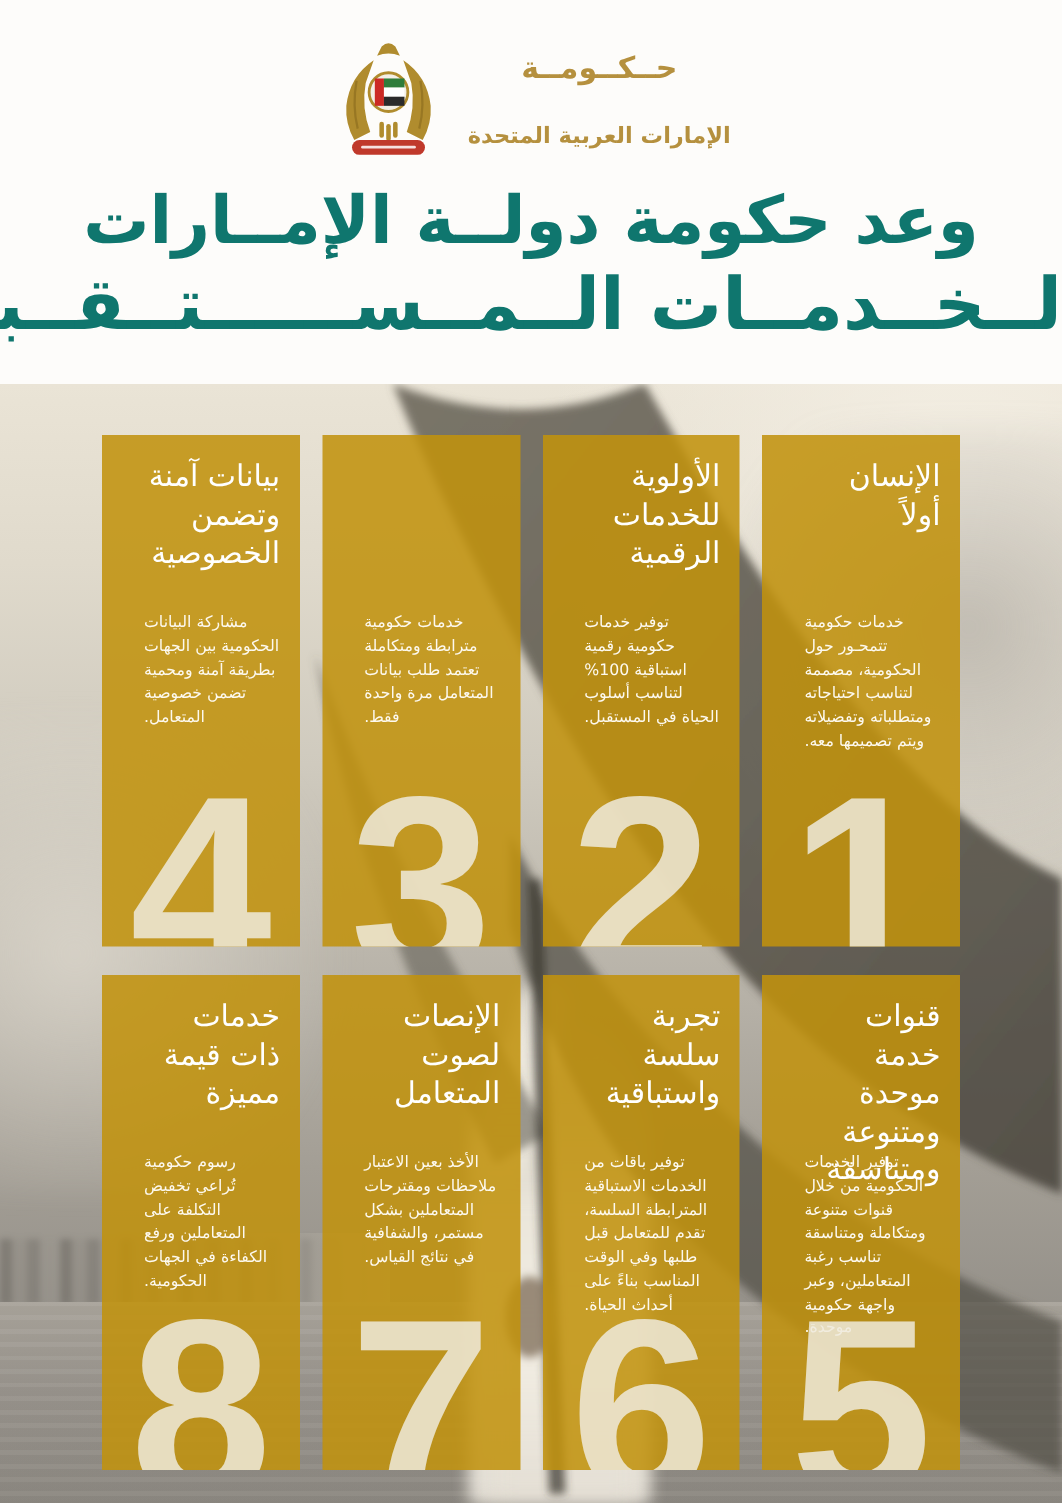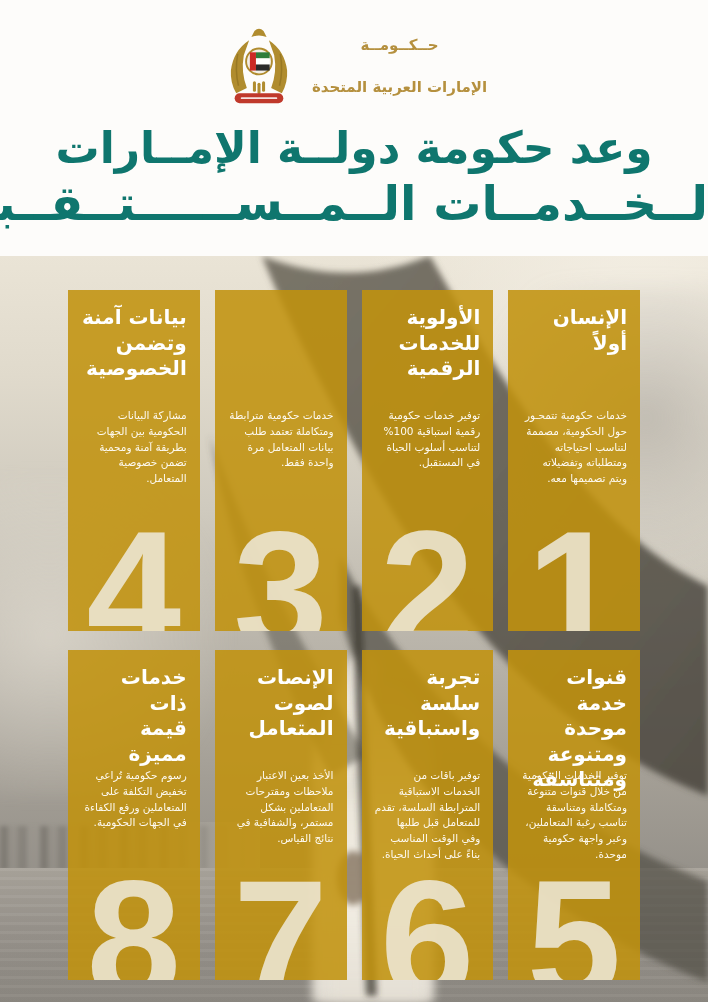--- a/index.html
+++ b/index.html
@@ -39,42 +39,42 @@
     background:#e9e4d9; border-radius:18px; transform:rotate(16deg); }
   .reflection { position:absolute; left:328px; top:614px; width:96px; bottom:0; filter:blur(8px);
     background:rgba(235,230,219,0.32); }
   .flag-svg { position:absolute; left:0; top:0; }
 
   
   .top-band { position:absolute; left:0; top:0; width:708px; height:256px; background:#fdfcfa; z-index:3; }
 
   .logo { position:absolute; left:0; right:0; top:26px; display:flex; justify-content:center; align-items:center; gap:15px; }
   .logo-text { text-align:center; color:#b5903e; }
-  .logo-text .l1 { font-size:15px; font-weight:bold; letter-spacing:2px; }
+  .logo-text .l1 { font-size:20px; font-weight:bold; letter-spacing:2px; }
   .logo-text .l2 { font-size:15px; font-weight:bold; margin-top:24px; }
 
   .main-title { position:absolute; left:0; right:0; top:122px; text-align:center;
     color:#0f766e; font-weight:bold; direction:rtl; }
   .main-title .t1 { font-size:44px; line-height:1.2; white-space:nowrap; }
   .main-title .t2 { font-size:48px; line-height:1.2; white-space:nowrap; }
 
   
   .grid { position:absolute; left:68px; right:68px; top:290px; z-index:2; }
   .row { display:flex; gap:15px; direction:rtl; }
   .row + .row { margin-top:19px; }
   .card {
     position:relative; flex:1; overflow:hidden;
     background:rgba(193,146,13,0.87);
     color:#ffffff; direction:rtl; padding:15px 13px;
   }
   .row1 .card { height:341px; }
   .row2 .card { height:330px;padding-left:40px; }
-  .card-title { font-size:20px; font-weight:bold; line-height:1.28; white-space:pre-line; text-align:right; }
-  .card-body { position:absolute; top:118px; right:13px; left:13px;
-    font-size:10.5px; line-height:1.5; text-align:right; color:#fdf9ef; }
+  .card-title { font-size:20px; font-weight:normal; line-height:1.28; white-space:pre-line; text-align:right; }
+  .card-body { position:absolute; top:118px; right:13px; left:28px;
+    font-size:10.5px; line-height:1.5; text-align:left; color:#fdf9ef; }
   .card-number { position:absolute; left:0; right:0; bottom:-45px; text-align:center;
     font-family:"Liberation Sans","DejaVu Sans",sans-serif; font-weight:700;
     font-size:170px; line-height:1; color:rgba(239,234,220,0.85); pointer-events:none; }
 </style>
 </head>
 <body>
 
 <div class="poster">
 
   <div class="photo">

